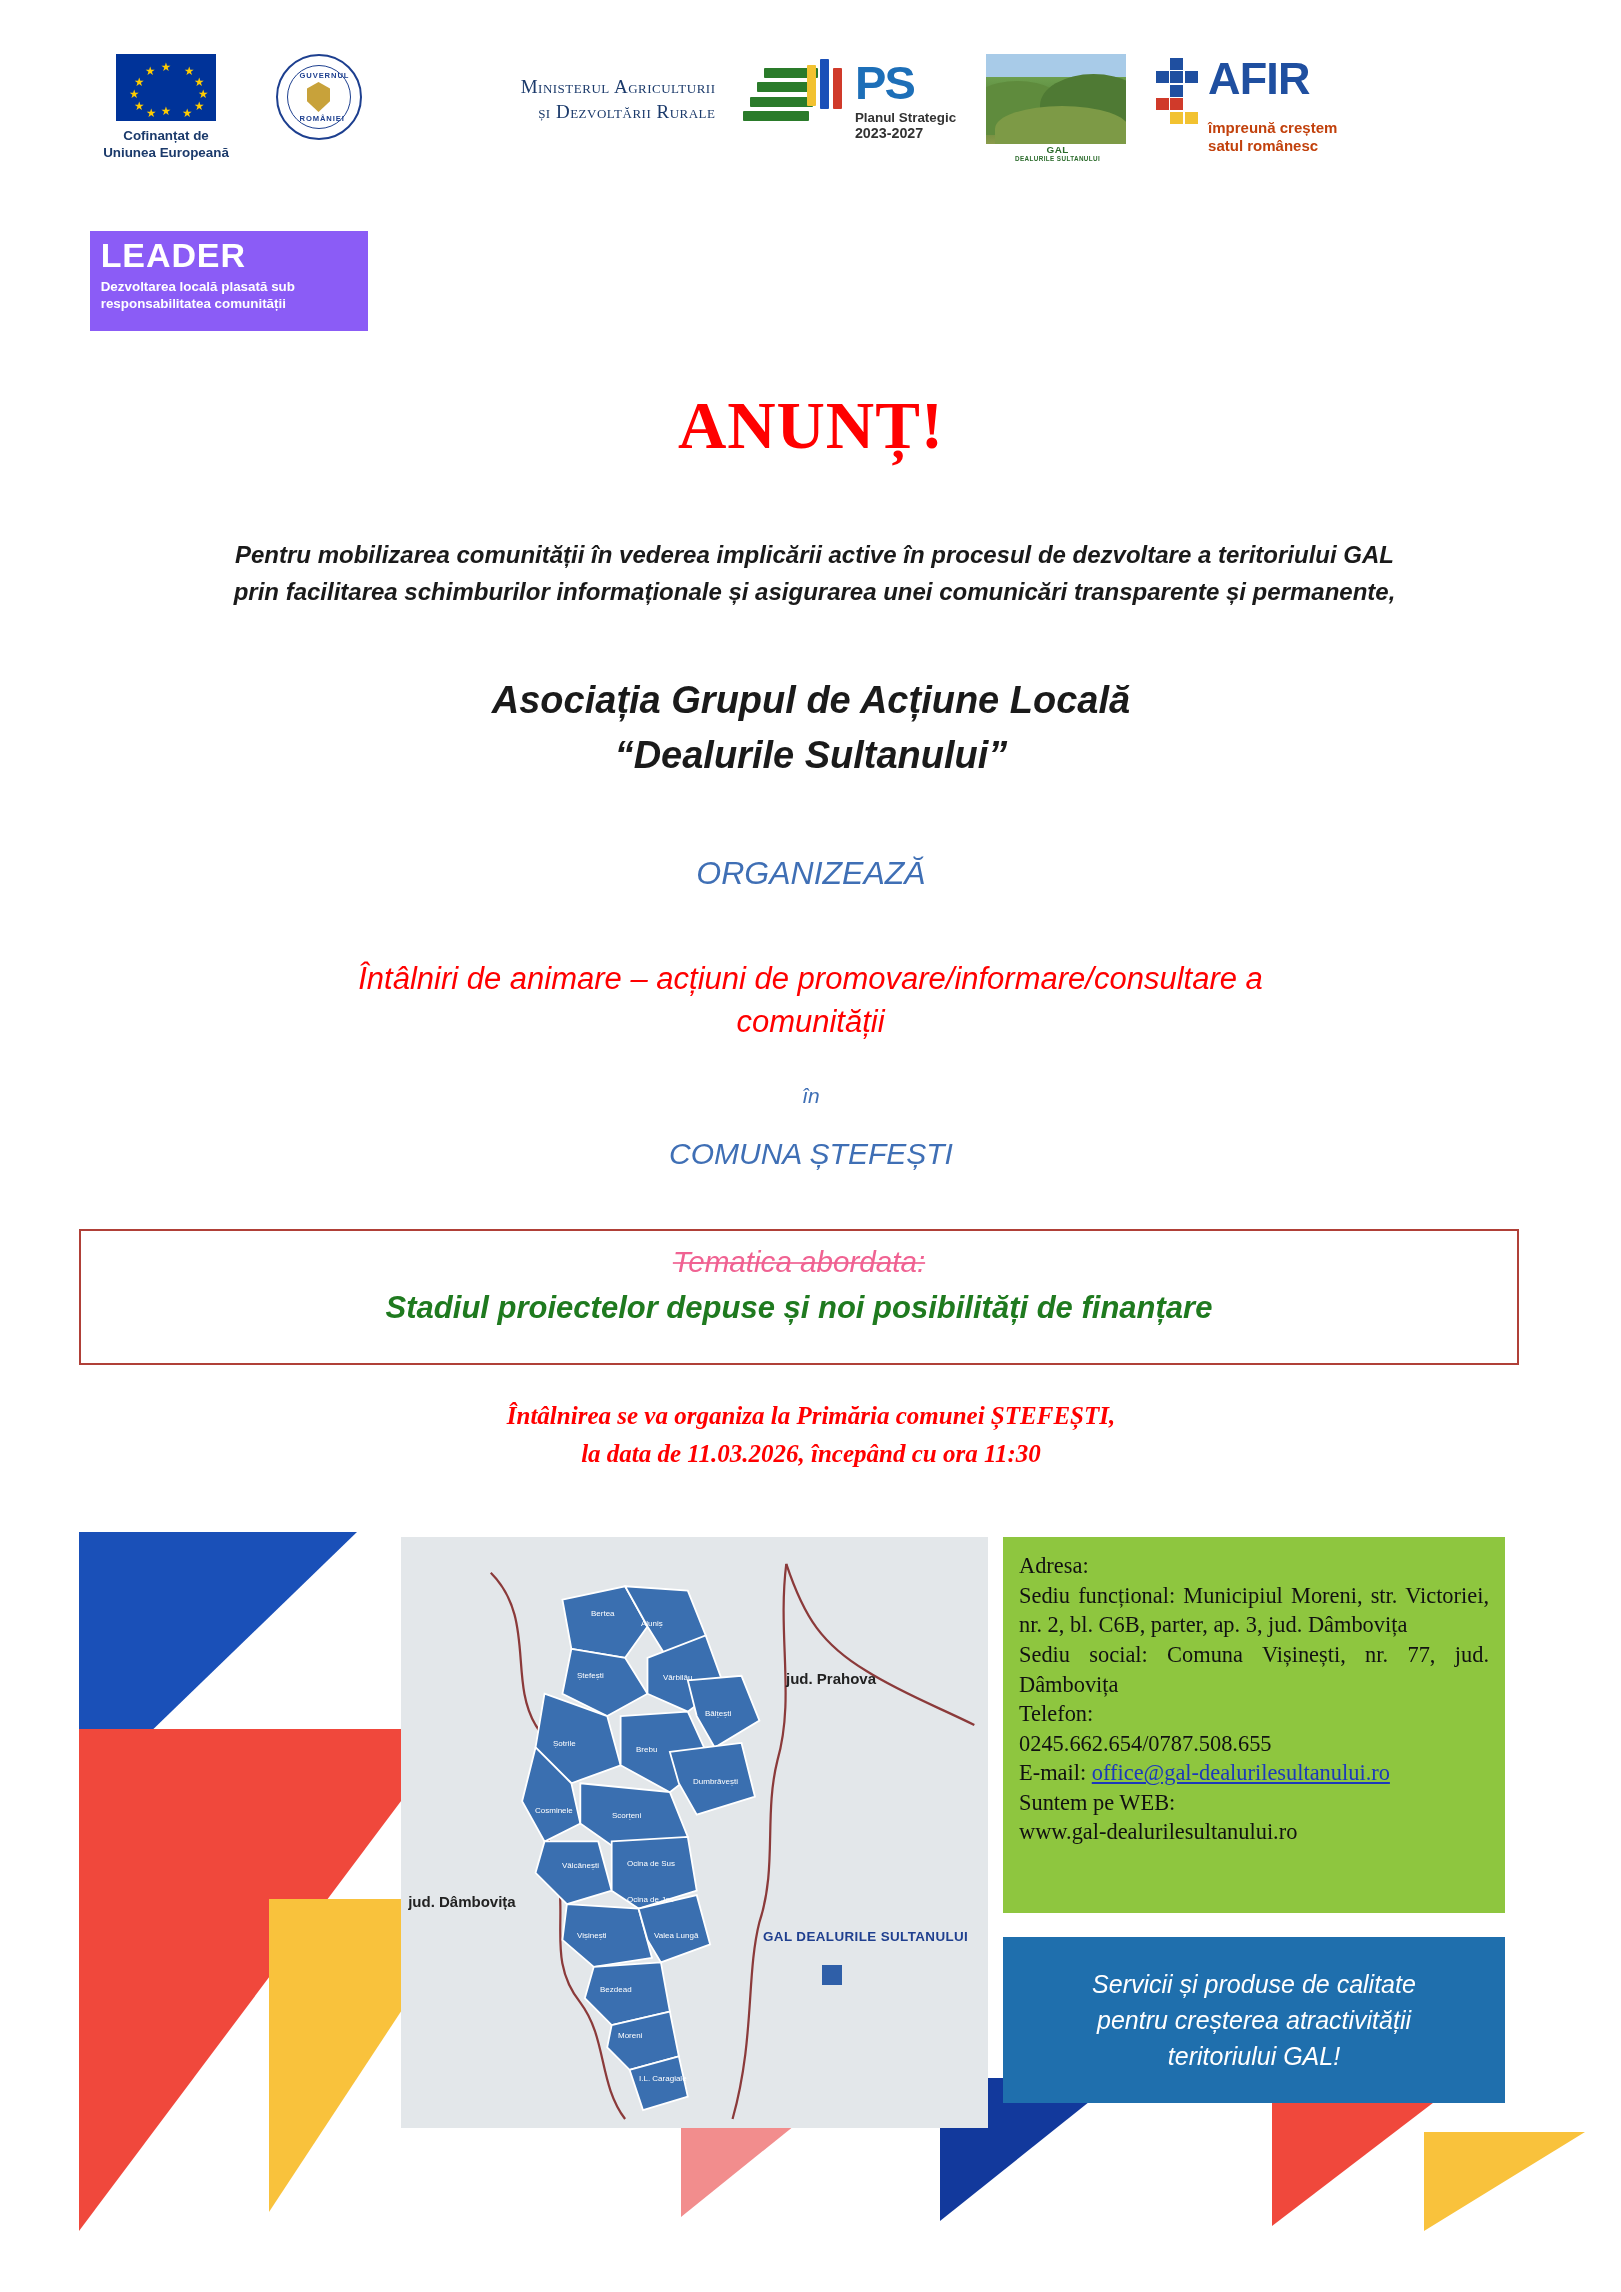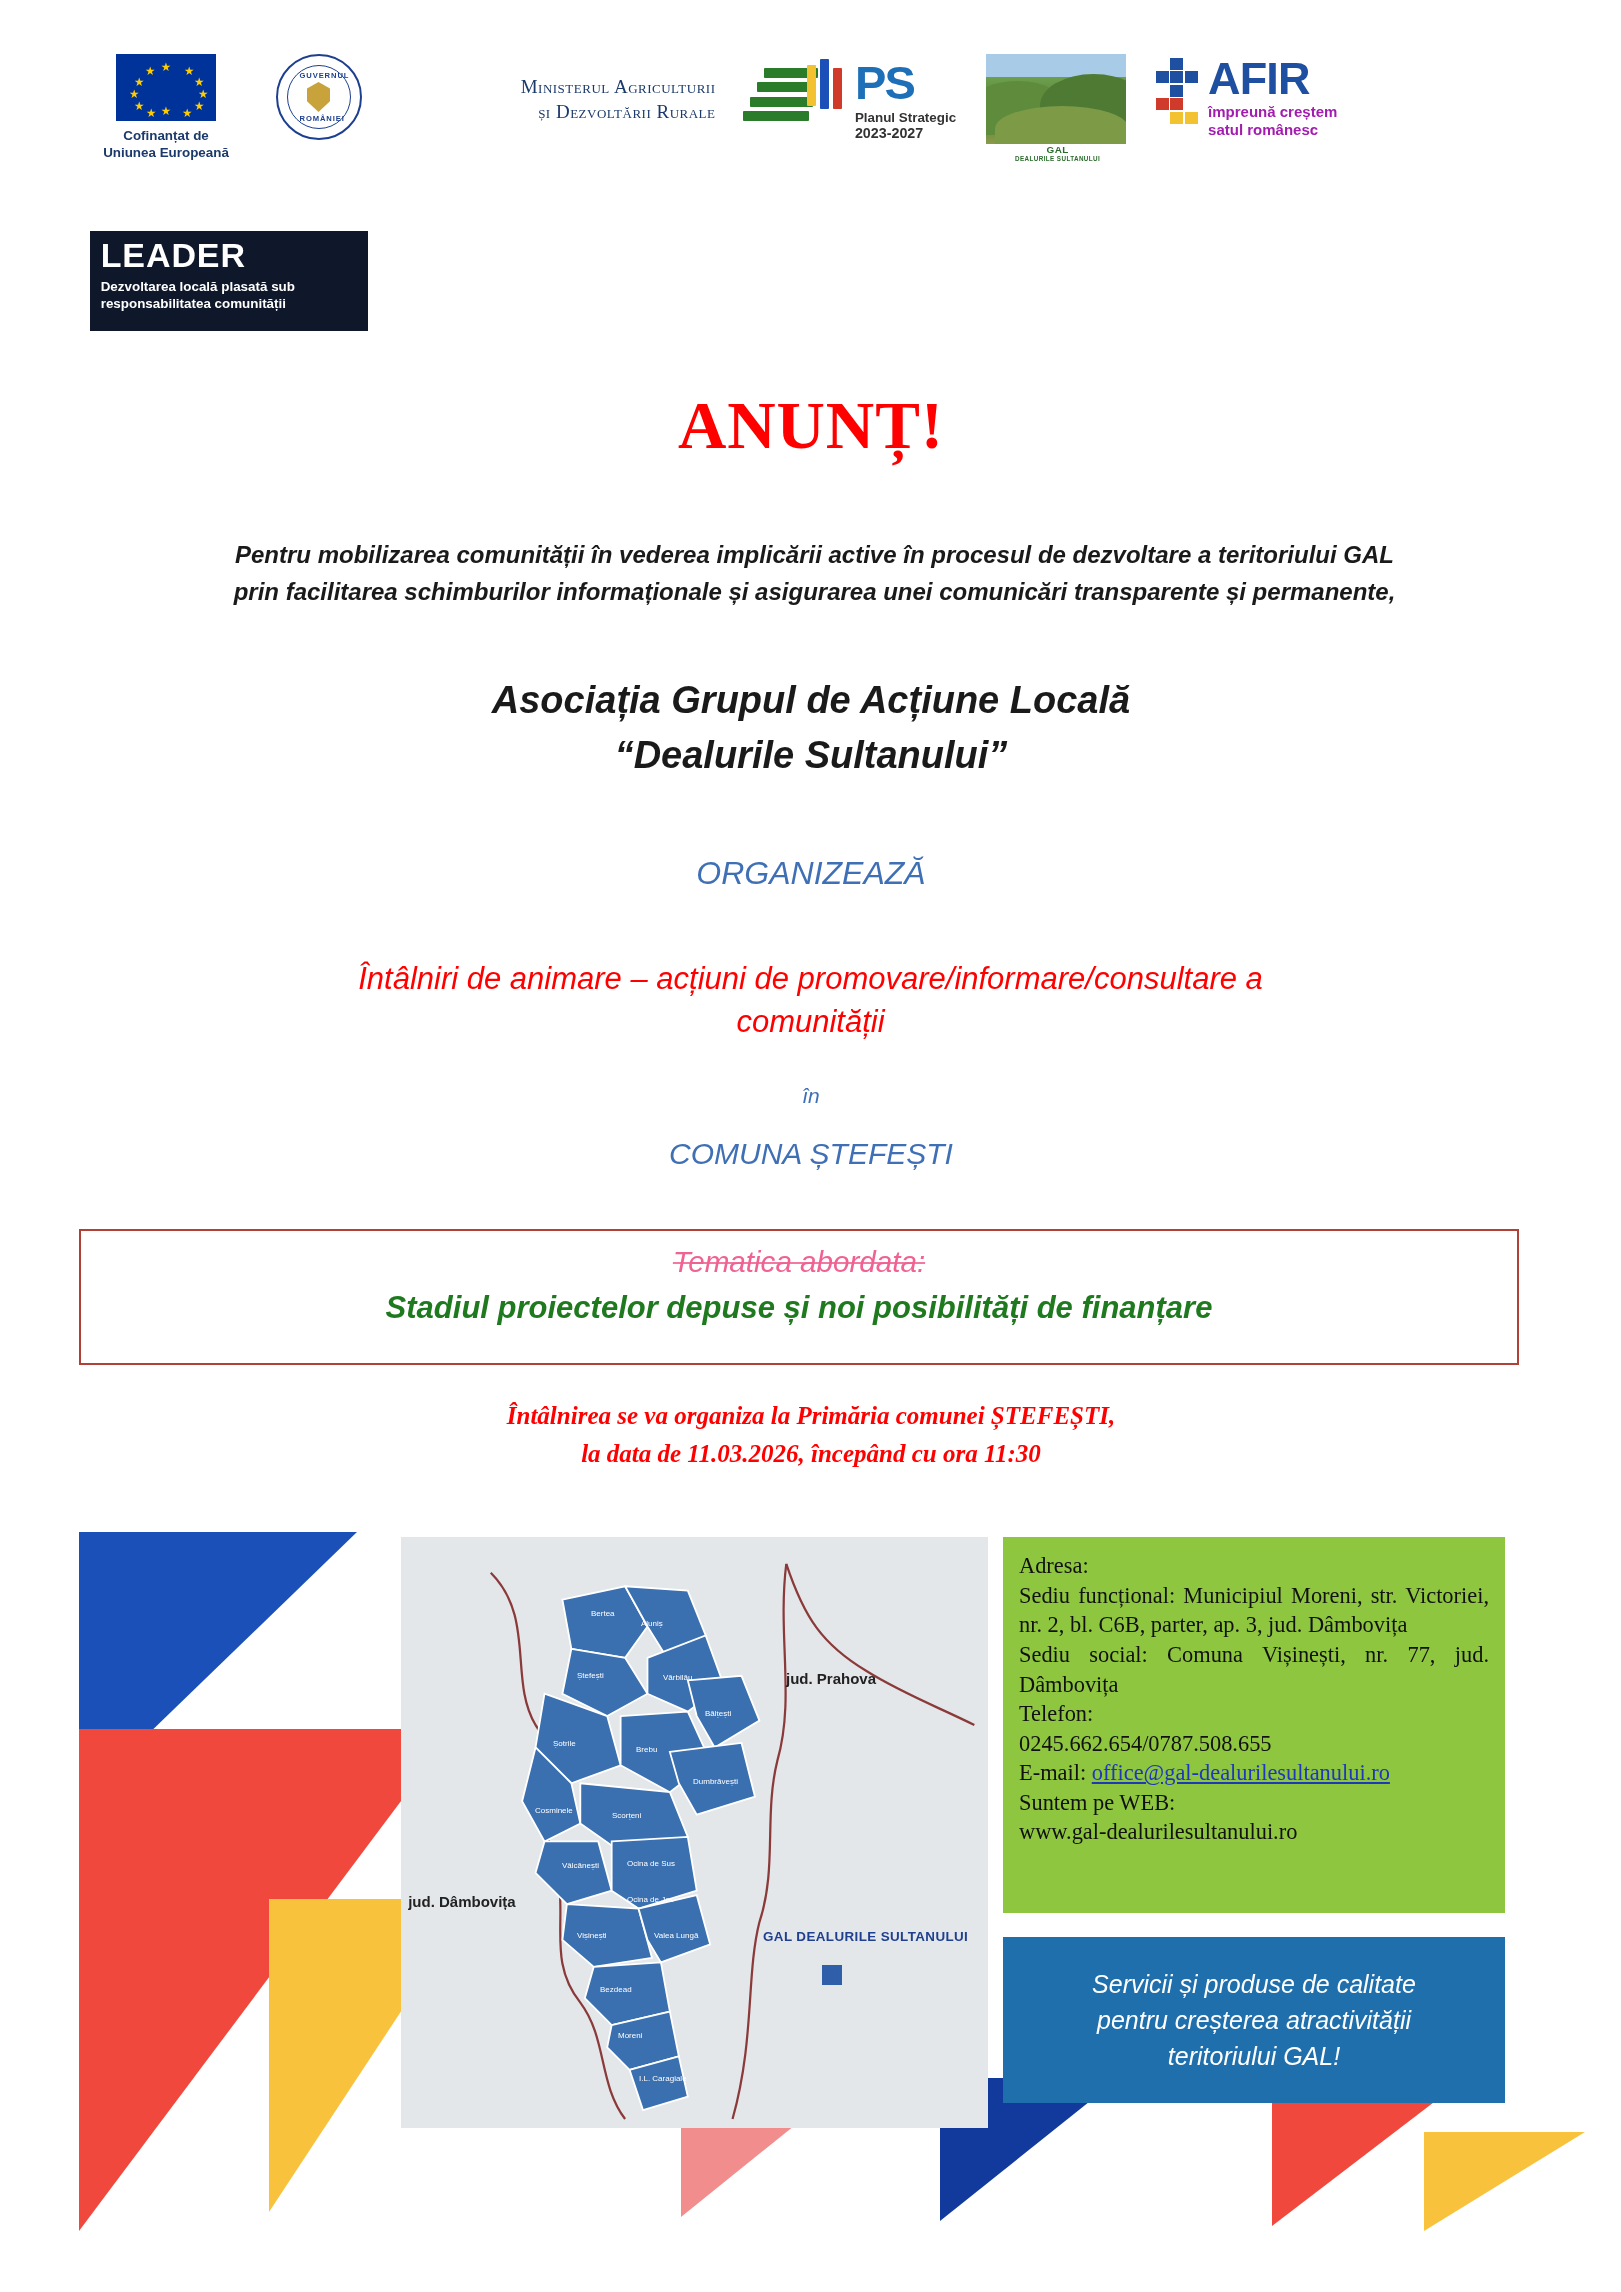--- a/index.html
+++ b/index.html
@@ -100,27 +100,27 @@
     text-align: center; font-size: 6.3px; font-weight: bold; color: #2b6b2b;
     letter-spacing: 0.4px;
   }
 
   
   .afir-logo { margin-left: 27px; display: flex; align-items: flex-start; margin-top: 3.6px;}
   .afir-mark { width: 43px; height: 75px; position: relative; }
   .afir-sq { position: absolute; width: 12.5px; height: 12.5px; }
   .afir-text { margin-left: 9px; }
   .afir-title { font-size: 45px; font-weight: bold; color: #1f4fa0; line-height: 0.95; letter-spacing: -0.9px;}
-  .afir-sub { font-size: 15px; color: #a21caf; font-weight: bold; line-height: 1.2; margin-top: 3px;}
+  .afir-sub { font-size: 15px; color: #c2410c; font-weight: bold; line-height: 1.2; margin-top: 19px;}
 
   
   .leader-box {
     position: absolute; top: 231px; left: 90px;
     width: 278px; height: 100px;
-    background: #0f172a; color: #fff;
+    background: #8b5cf6; color: #fff;
     padding: 7.2px 10.7px;
   }
   .leader-title { font-size: 34px; font-weight: bold; letter-spacing: 0.9px; line-height: 1; }
   .leader-sub { font-size: 13.4px; font-weight: bold; line-height: 1.3; margin-top: 5.4px; }
 
   
   .doc-title {
     position: absolute; top: 387px; left: 0; width: 1622px;
     text-align: center;
     font-family: "Liberation Serif", serif;

